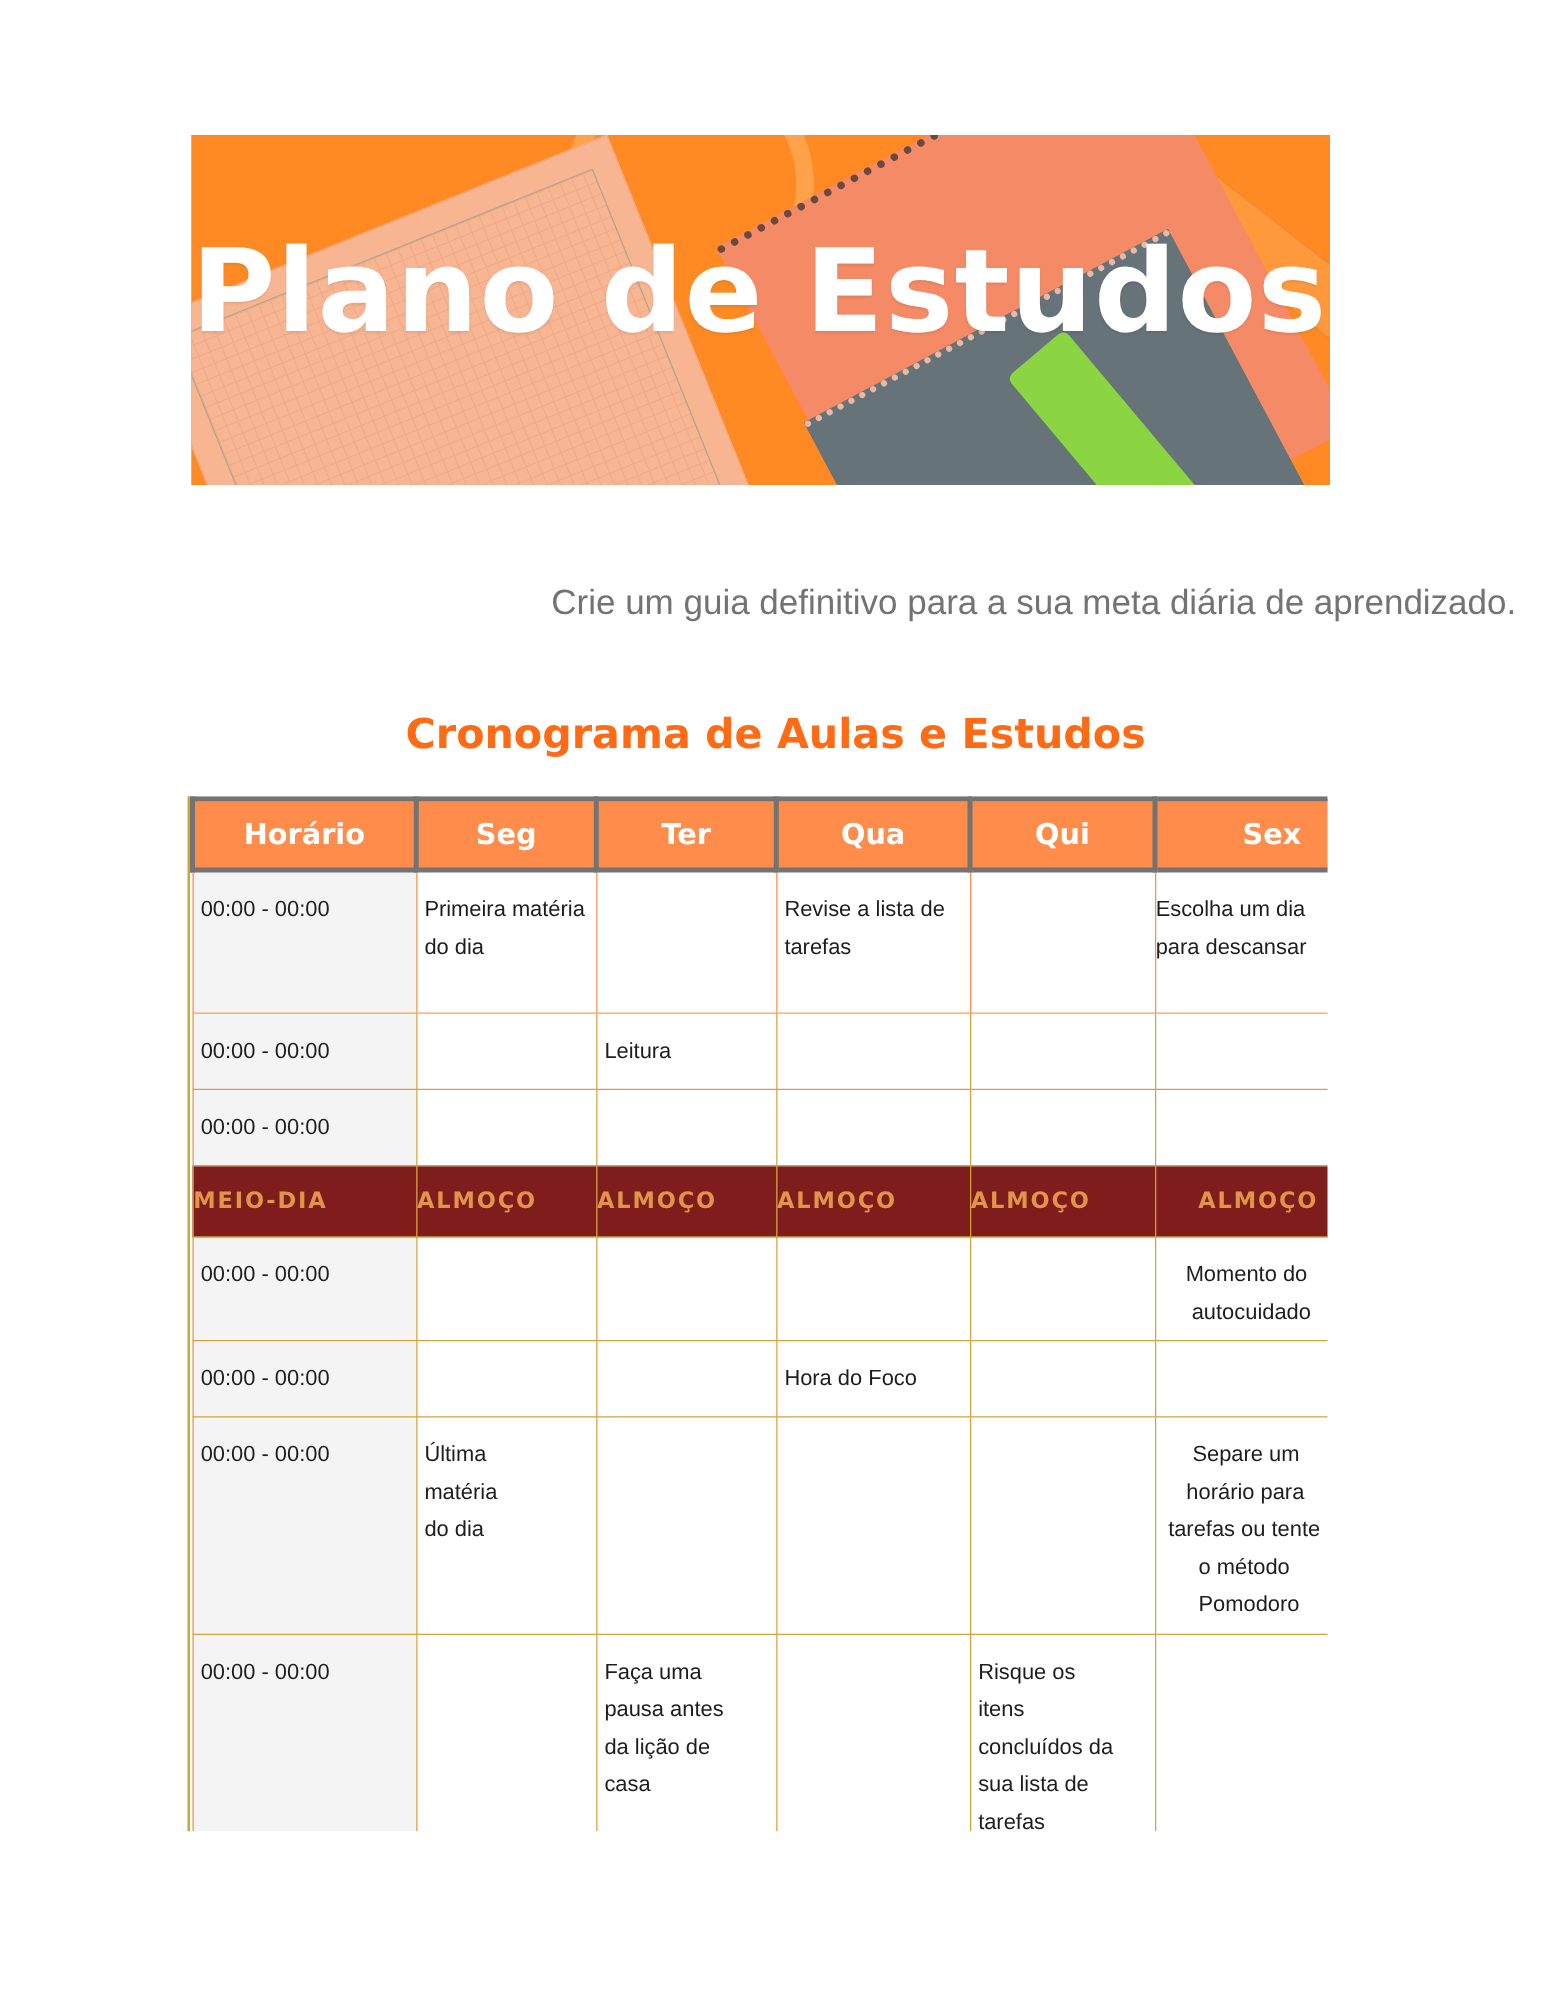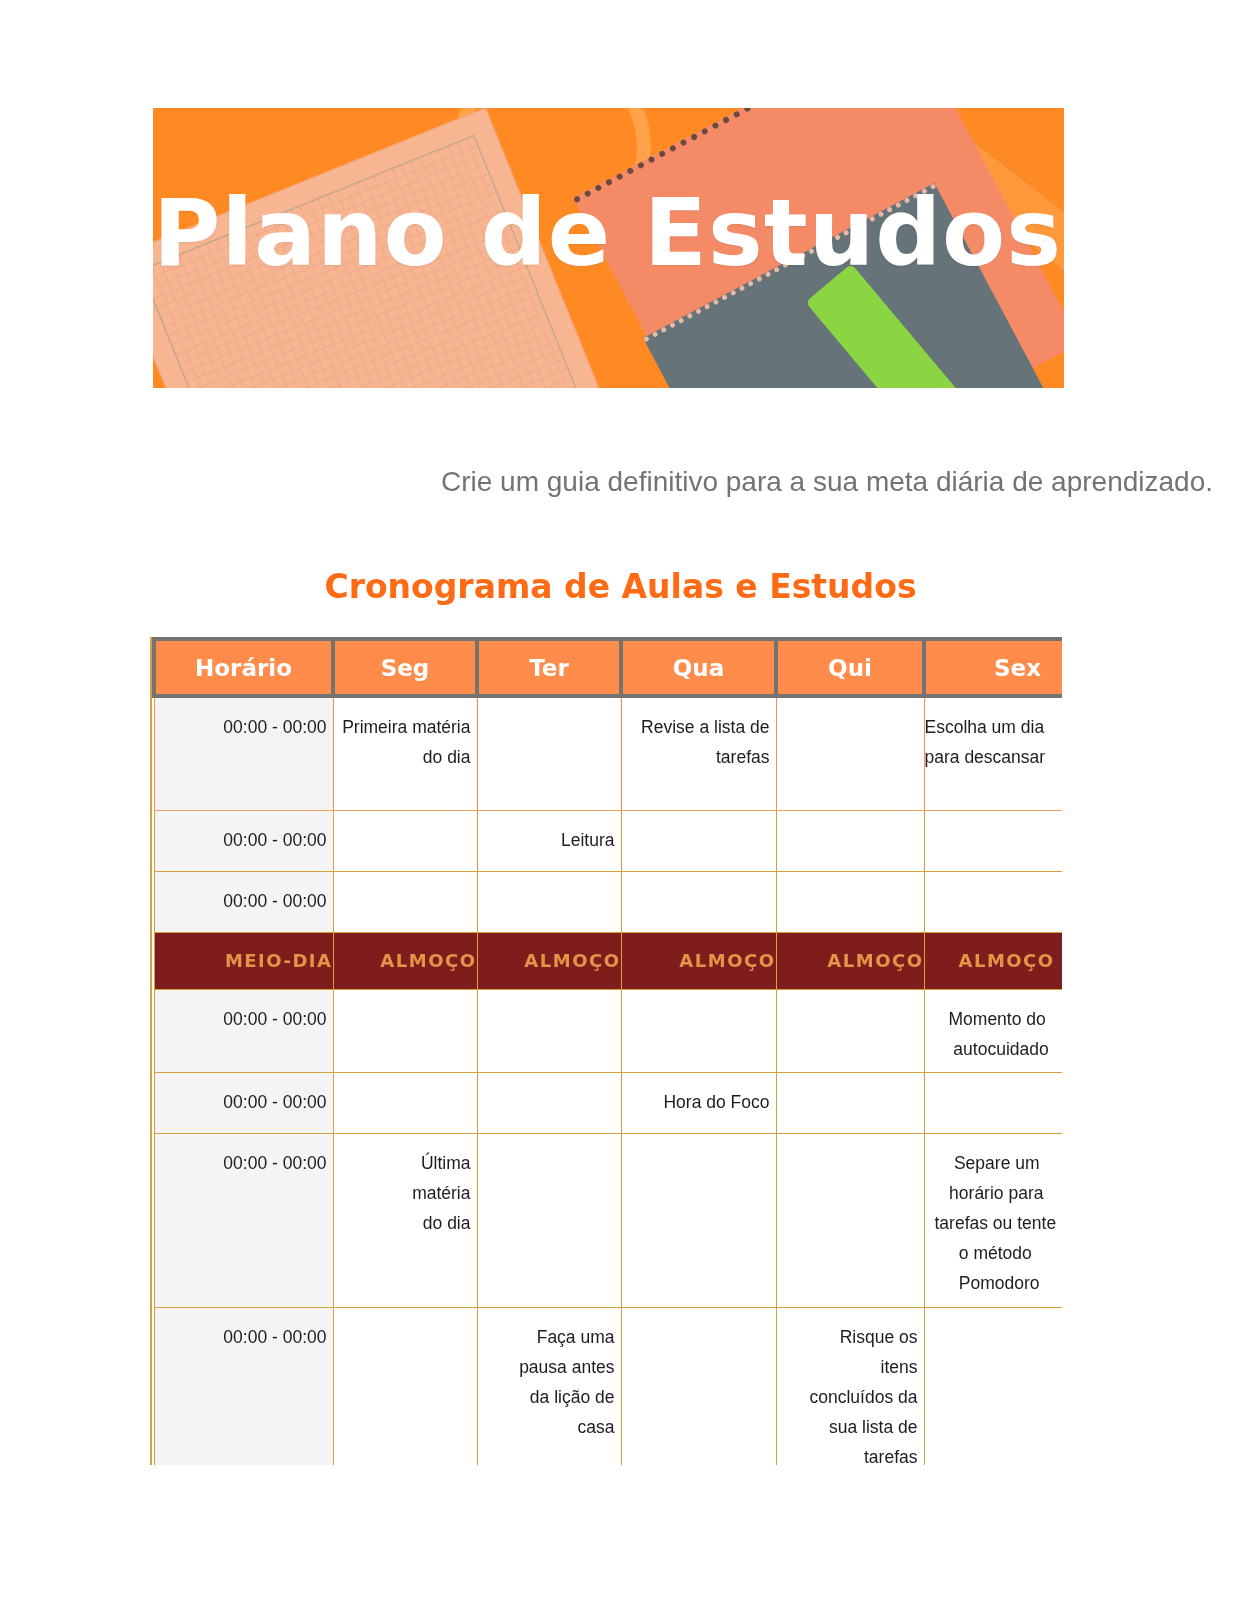--- a/index.html
+++ b/index.html
@@ -69,21 +69,21 @@
     }
     col.c0 { width: 179px; } col.c1 { width: 144px; } col.c2 { width: 144px; }
     col.c3 { width: 155px; } col.c4 { width: 148px; } col.c5 { width: 220px; }
     th {
       background: #ff8c4a; color: #ffffff; height: 53px; padding: 0;
       font-family: "DejaVu Sans", sans-serif; font-weight: bold; font-size: 23px;
       border: 4px solid #737373; text-align: center;
     }
     th.last { text-align: left; padding-left: 68px; }
     td {
-      border: 1.5px solid #d4a23c; vertical-align: top; text-align: right;
+      border: 1.5px solid #d4a23c; vertical-align: top; text-align: left;
       font-family: "Liberation Sans", sans-serif; font-size: 17.5px; color: #1d1d1d;
       line-height: 30px; padding: 14px 6px 0 6px; background: #ffffff;
     }
     td.time { background: #f4f4f4; }
     td.last { text-align: left; padding-left: 0; white-space: nowrap; }
     tr.first td { border-top: none; border-left-color: #ff8c4a; border-right-color: #ff8c4a; border-bottom-color: #f3a35a; }
     tr.lunch td {
       background: #7f1d1d; color: #e39448; font-family: "DejaVu Sans", sans-serif; font-weight: bold;
       font-size: 18px; letter-spacing: 1.5px; vertical-align: middle; padding: 0; height: 56px;
     }

